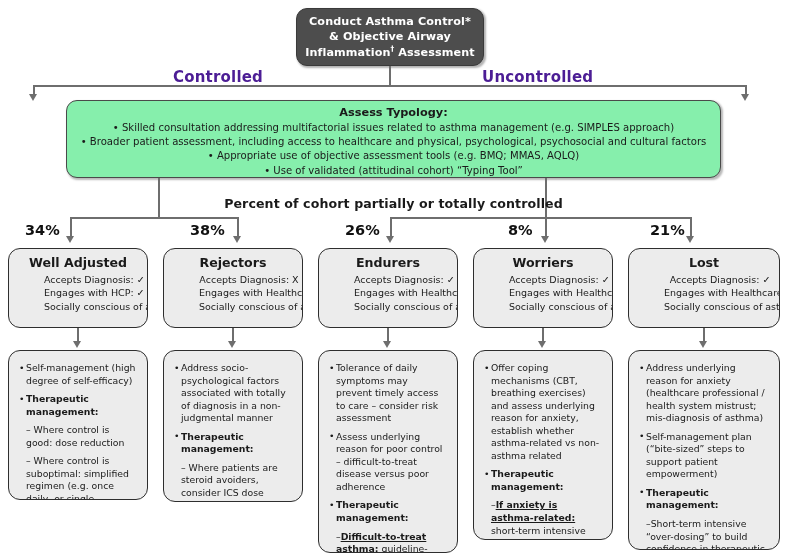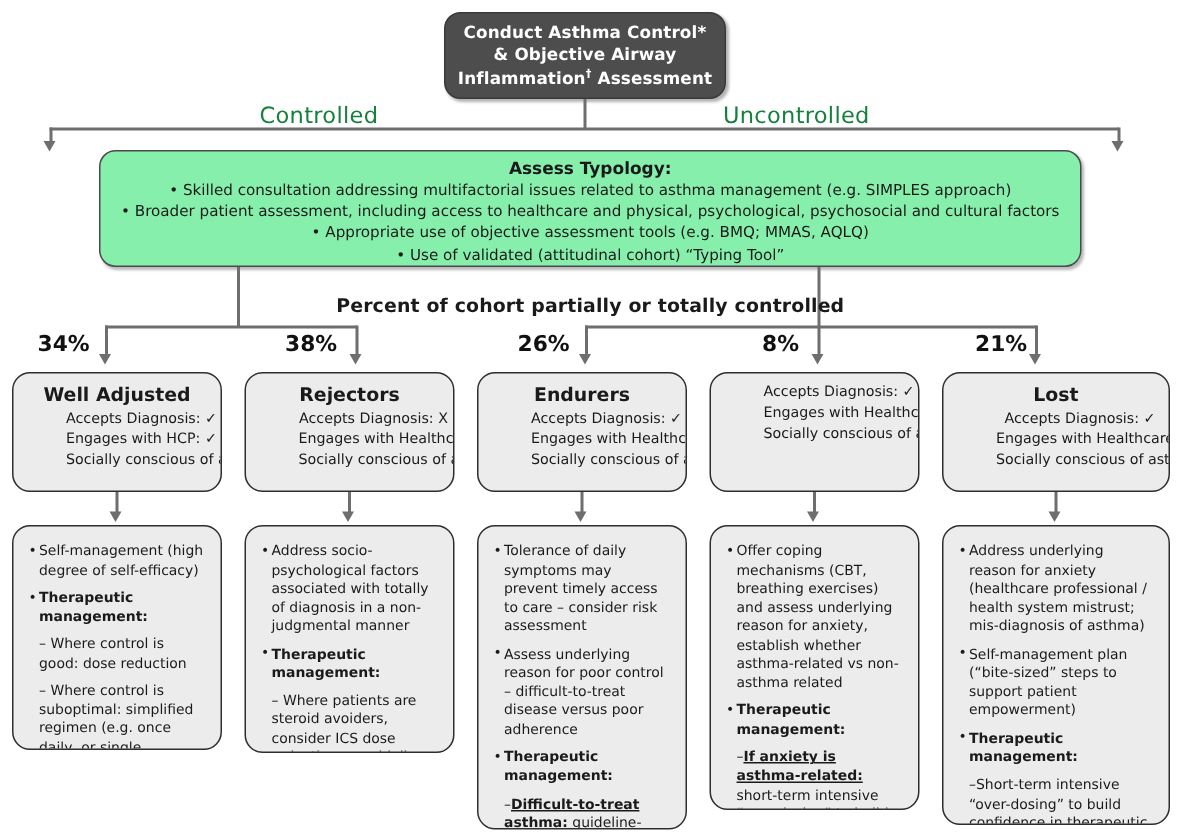--- a/index.html
+++ b/index.html
@@ -33,21 +33,21 @@
     display:flex;align-items:center;justify-content:center;
     text-align:center;
     font-size:11.2px;font-weight:bold;line-height:1.34;
     letter-spacing:.1px;
     padding:0 6px;box-sizing:border-box;
   }
   .header-box sup{font-size:7.5px;vertical-align:super;}
 
   
   .branch-label{
-    position:absolute;font-size:15px;font-weight:normal;color:#15803d;
+    position:absolute;font-size:15px;font-weight:bold;color:#4c1d95;
     letter-spacing:.2px;
   }
   #lbl-controlled{left:173px;top:68px;}
   #lbl-uncontrolled{left:482px;top:68px;}
 
   
   .typology{
     position:absolute;left:66px;top:100px;width:655px;height:78px;
     background:#86efac;border:1.6px solid #4a4a4a;border-radius:11px;
     box-shadow:1.5px 1.5px 2px rgba(0,0,0,.28);
@@ -175,20 +175,21 @@
   </div>
 
   <div class="tbox" style="left:318px;width:140px;">
     <div class="tname">Endurers</div>
     <div class="trow">Accepts Diagnosis: ✓</div>
     <div class="trow">Engages with Healthcare Prof: ✓</div>
     <div class="trow">Socially conscious of asthma: X</div>
   </div>
 
   <div class="tbox" style="left:473px;width:140px;">
+    <div class="tname">Worriers</div>
     <div class="trow">Accepts Diagnosis: ✓</div>
     <div class="trow">Engages with Healthcare Prof: ✓</div>
     <div class="trow">Socially conscious of asthma: ✓</div>
   </div>
 
   <div class="tbox" style="left:628px;width:152px;">
     <div class="tname">Lost</div>
     <div class="trow">Accepts Diagnosis: ✓</div>
     <div class="trow">Engages with Healthcare Prof: X</div>
     <div class="trow">Socially conscious of asthma: ✓</div>

